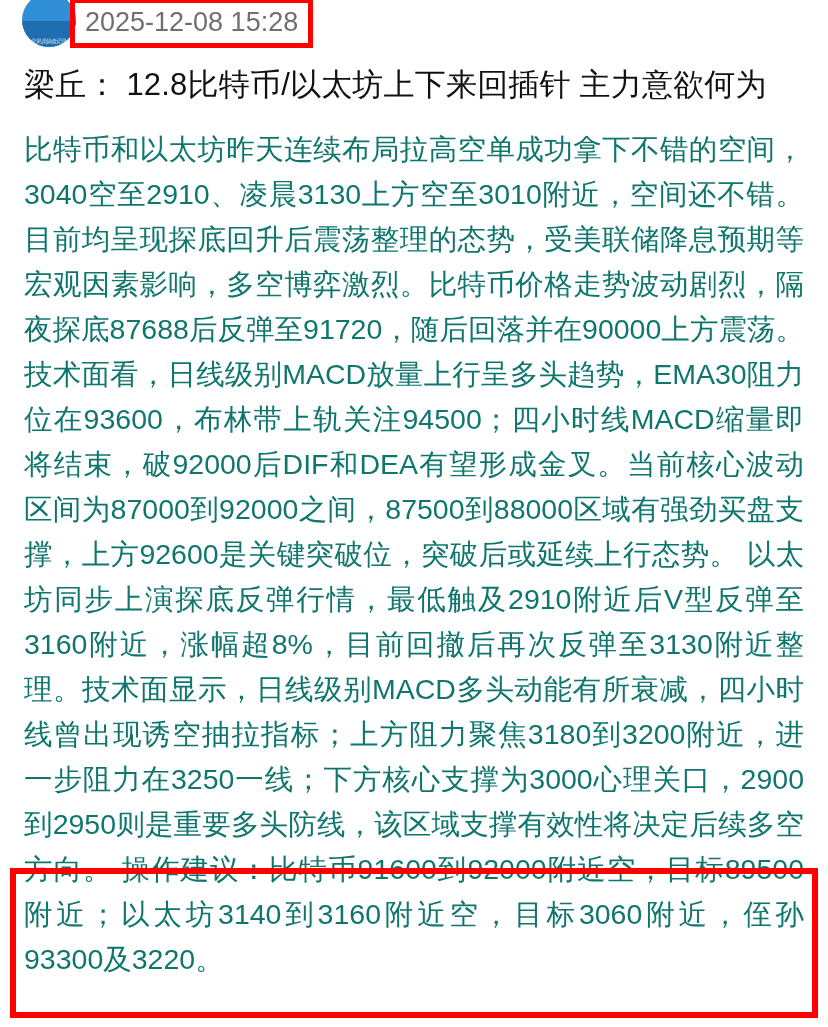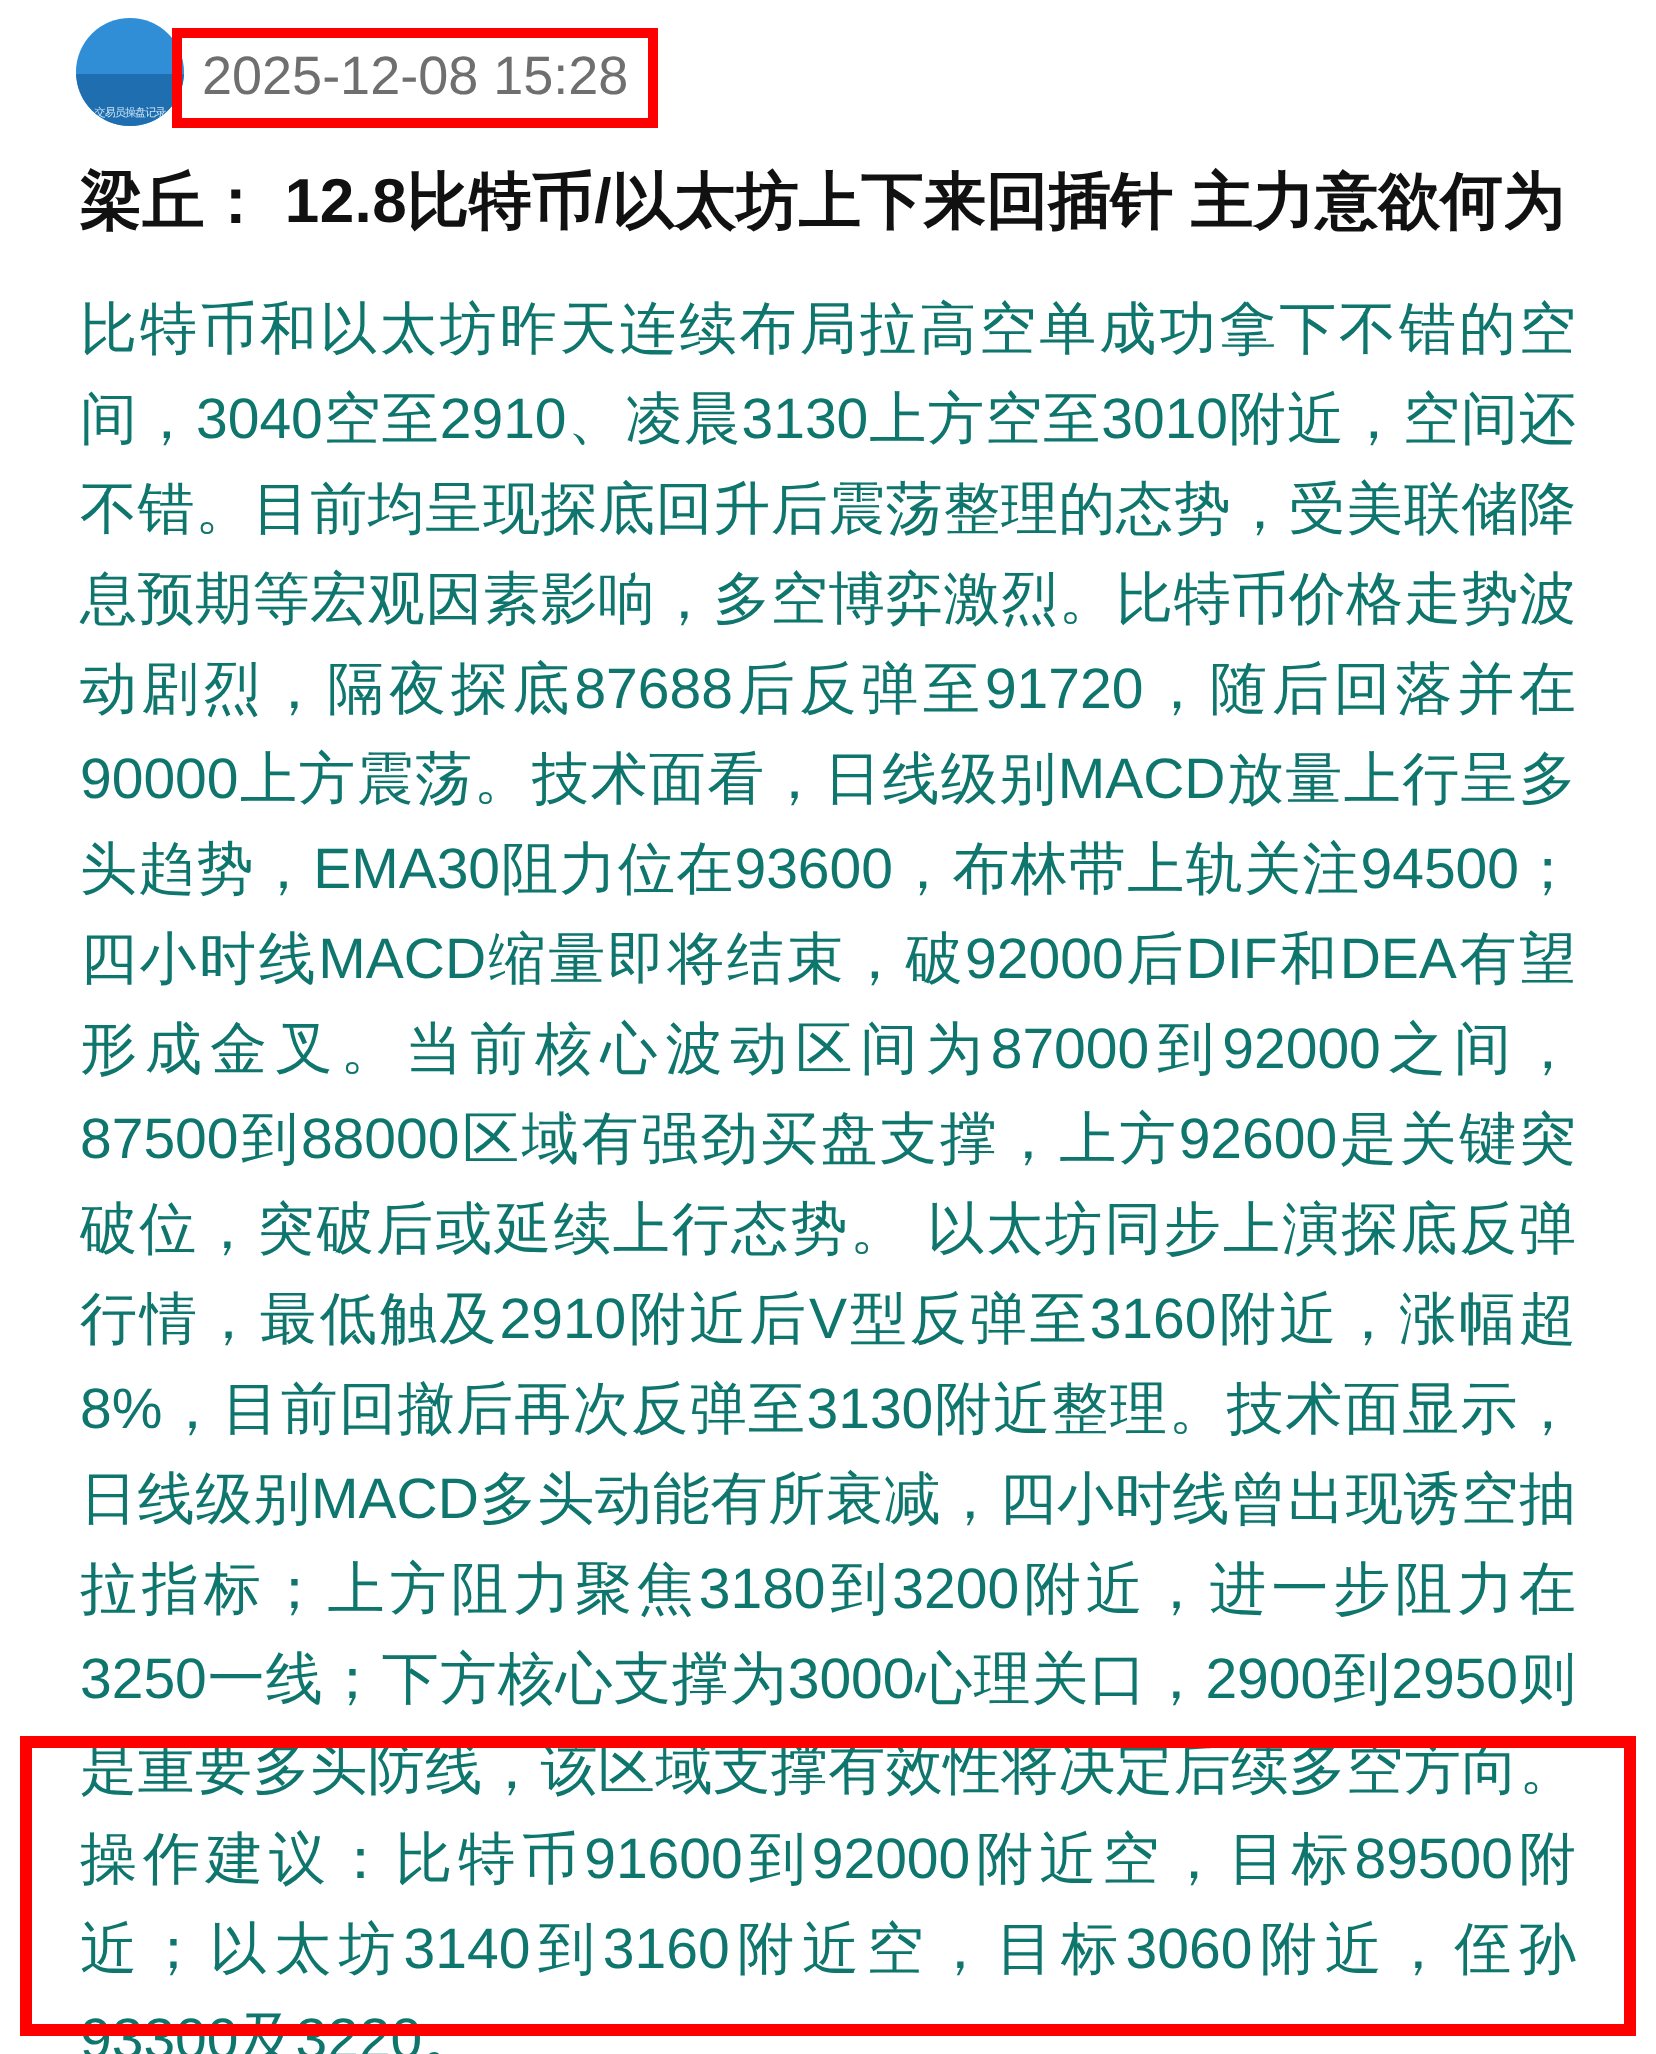--- a/index.html
+++ b/index.html
@@ -12,21 +12,21 @@
     height: 1027px;
     position: relative;
     font-family: "Liberation Sans", sans-serif;
     color: #1a1a1a;
     overflow: hidden;
   }
 
   .page {
     position: absolute;
     inset: 0;
-    padding: 16px;
+    padding: 0;
   }
 
   
   .meta-row {
     position: relative;
     height: 48px;
     padding-left: 22px;
     display: flex;
     align-items: center;
     gap: 12px;
@@ -74,21 +74,21 @@
     color: #6f6f6f;
     font-family: "Liberation Sans", sans-serif;
     white-space: nowrap;
   }
 
   
   .headline {
     margin: 14px 24px 12px 24px;
     font-size: 31px;
     line-height: 45px;
-    font-weight: bold;
+    font-weight: normal;
     color: #111111;
     letter-spacing: 0.2px;
   }
 
   
   .body-text {
     margin: 20px 24px 0 24px;
     font-size: 28.5px;
     line-height: 45px;
     color: #0f766e;

